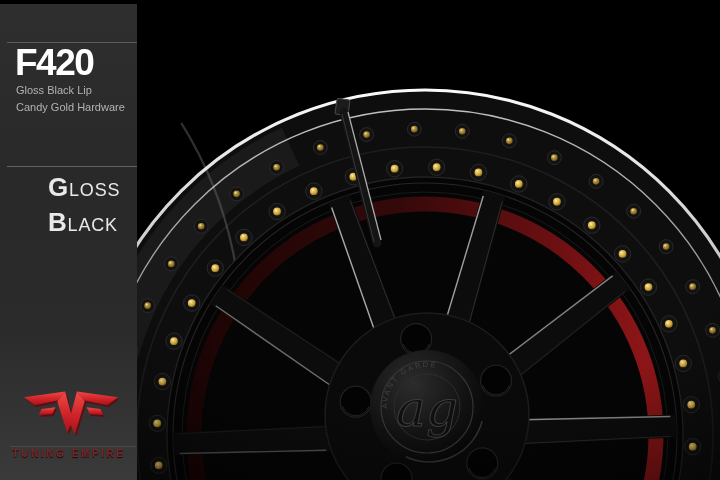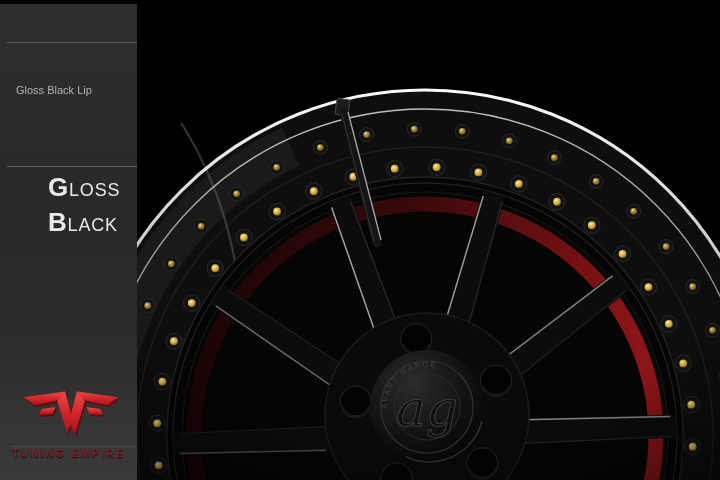--- a/index.html
+++ b/index.html
@@ -303,22 +303,24 @@
     <line x1="348" y1="112" x2="381" y2="240" stroke="#b9b9b9" stroke-width="1.3" opacity=".9"></line>
     <line x1="342" y1="114" x2="374" y2="242" stroke="#6f6f6f" stroke-width="1" opacity=".4"></line>
   </g>
 
   <rect x="0" y="0" width="720" height="480" fill="url(#vigG)"></rect>
 </svg>
 </div>
 
 <div class="panel">
   <div class="rule" style="top:38px"></div>
+  <div class="model">F420</div>
   <div class="specs">
     <div>Gloss Black Lip</div>
+    <div>Candy Gold Hardware</div>
   </div>
   <div class="rule r2" style="top:162px"></div>
   <div class="finish">
     <div class="line"><span class="big">G</span><span class="small">LOSS</span></div>
     <div class="line"><span class="big">B</span><span class="small">LACK</span></div>
   </div>
 
   <svg class="brandlogo" viewBox="0 0 96 50">
     <defs>
       <linearGradient id="redLG" x1="0" y1="0" x2="0" y2="1">

